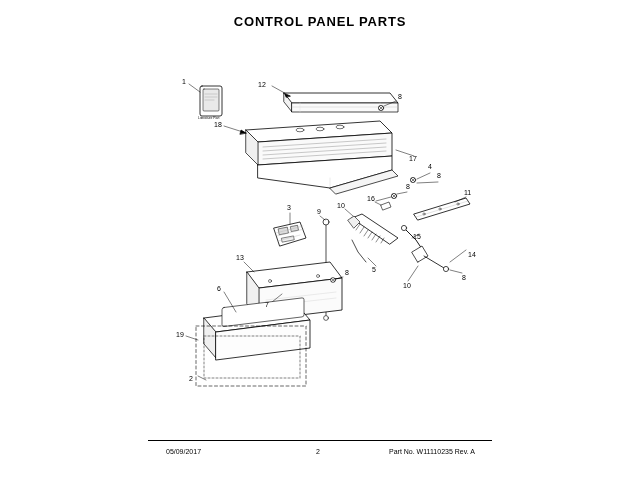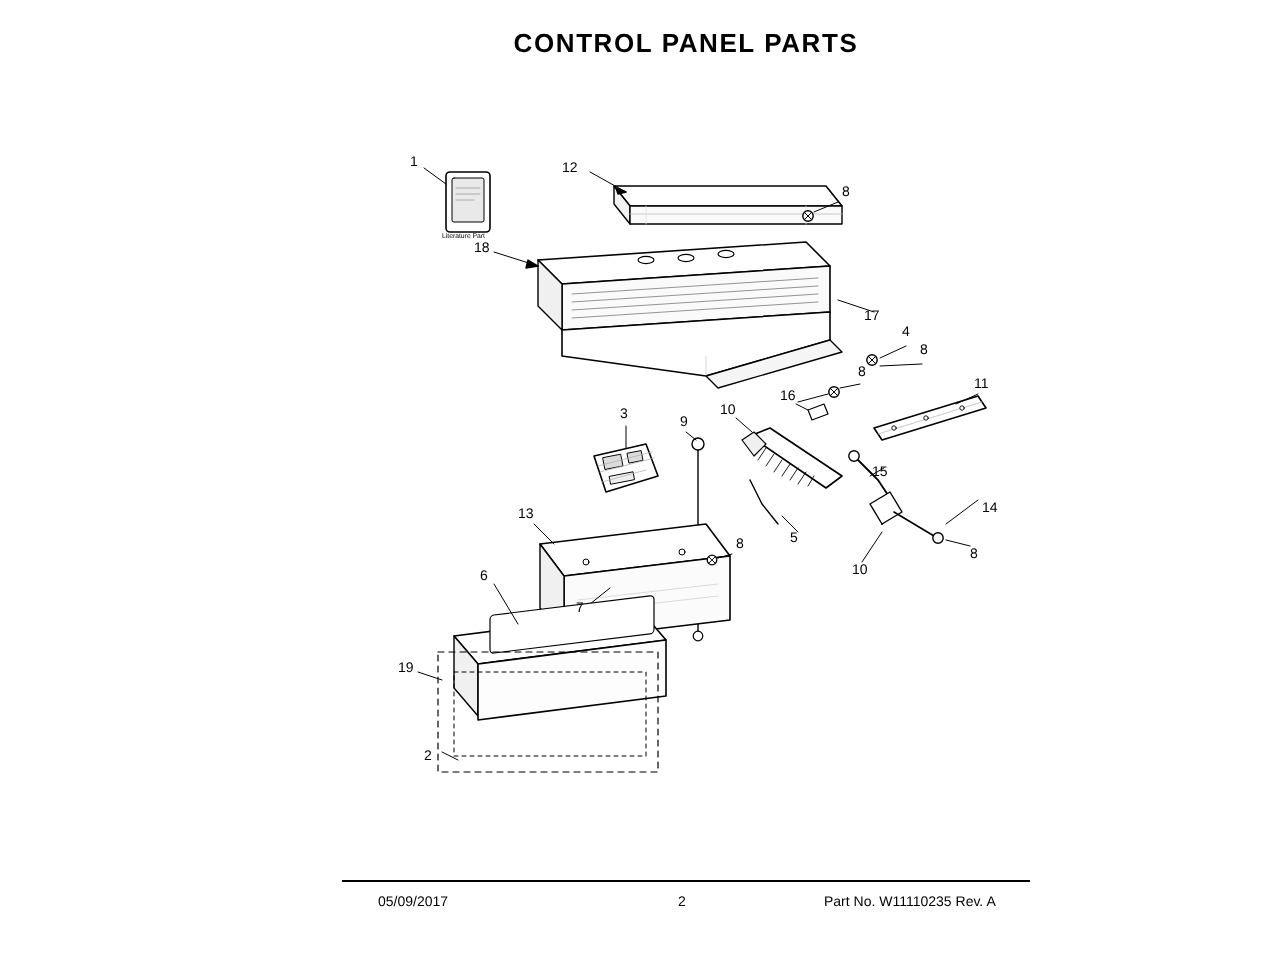--- a/index.html
+++ b/index.html
@@ -12,21 +12,20 @@
     height: 480px;
     font-family: "Liberation Sans", sans-serif;
     color: #000000;
     position: relative;
     overflow: hidden;
   }
   #page {
     position: relative;
     width: 528px;
     height: 480px;
-    margin-left: 23px;
   }
   #title {
     position: absolute;
     top: 14px;
     left: 0;
     width: 640px;
     text-align: center;
     font-size: 13px;
     font-weight: bold;
     letter-spacing: 0.8px;

